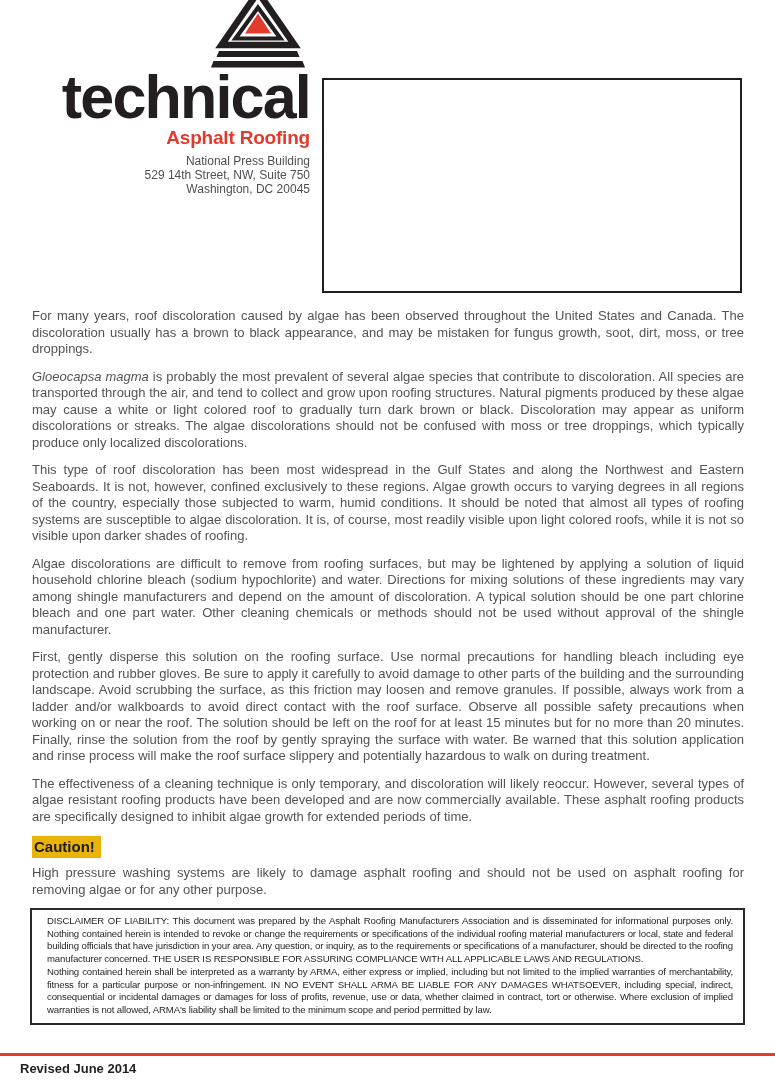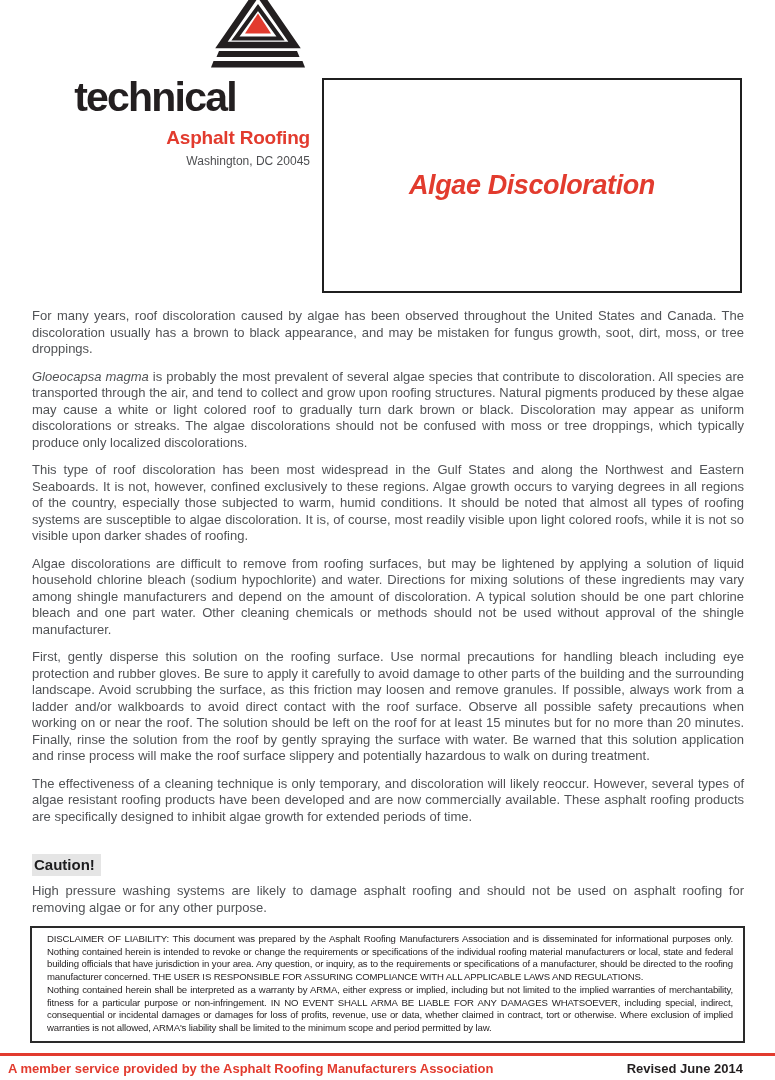--- a/index.html
+++ b/index.html
@@ -4,21 +4,21 @@
 <style>
   html,body{margin:0;padding:0;background:#ffffff;}
   .page{
     position:relative;width:775px;height:1080px;background:#ffffff;overflow:hidden;
     font-family:"Liberation Sans",sans-serif;-webkit-font-smoothing:antialiased;
   }
   
   .header{position:relative;height:302px;}
   .logo{position:absolute;left:206px;top:0;width:104px;height:72px;}
   .masthead{position:absolute;top:70px;left:0;width:310px;text-align:right;}
-  .mast-title{font-weight:700;color:#231f20;font-size:41px;letter-spacing:-1.8px;text-align:center;}
+  .mast-title{font-weight:700;color:#231f20;font-size:61px;letter-spacing:-1.8px;}
   .mast-title .t1{line-height:54px;}
   .mast-title .t2{line-height:57px;}
   .org{margin-top:5px;font-weight:700;color:#e23b2e;font-size:19px;line-height:17.5px;letter-spacing:-0.2px;}
   .addr{margin-top:7px;color:#4e4f52;font-size:12px;line-height:14px;}
   .title-box{
     position:absolute;left:322px;top:78px;width:420px;height:215px;box-sizing:border-box;
     border:2px solid #1f1f1f;display:flex;align-items:center;justify-content:center;
   }
   .bulletin-title{
     font-weight:700;font-style:italic;color:#e23b2e;font-size:27px;line-height:35px;
@@ -27,22 +27,22 @@
   .bulletin-title span{display:block;}
   
   .bodycol{margin:6px 31px 0 32px;}
   .bodycol p{
     font-size:13px;line-height:16.5px;color:#515356;text-align:justify;
     margin:0 0 11px 0;
   }
   .bodycol p em{font-style:italic;}
   .caution-wrap{margin:3px 0 7px 0;}
   .caution-label{
-    display:inline-block;background:#e5e5e5;color:#1d1d1f;font-weight:700;
-    font-size:15px;padding:2px 6px 3px 2px;margin-top:18px;
+    display:inline-block;background:#eab308;color:#1d1d1f;font-weight:700;
+    font-size:15px;padding:2px 6px 3px 2px;
   }
   .caution-text{margin-bottom:10px !important;}
   
   .disclaimer-box{
     margin:8px 30px 0 30px;border:2px solid #2a2a2a;padding:5px 10px 6px 15px;
   }
   .disclaimer-box p{
     margin:0;font-size:9.6px;line-height:12.7px;color:#231f20;text-align:justify;
     letter-spacing:-0.15px;
   }
@@ -71,27 +71,28 @@
     </svg>
 
     <div class="masthead">
       <div class="mast-title">
         <div class="t1">technical</div>
       </div>
       <div class="org">
         <div>Asphalt Roofing</div>
       </div>
       <div class="addr">
+        <div>National Press Building</div>
+        <div>529 14th Street, NW, Suite 750</div>
         <div>Washington, DC 20045</div>
       </div>
     </div>
 
     <div class="title-box">
       <div class="bulletin-title">
-        <span>Algae Discoloration</span>
       </div>
     </div>
 
   </div>
 
   <div class="bodycol">
     <p>For many years, roof discoloration caused by algae has been observed throughout the United States and Canada. The discoloration usually has a brown to black appearance, and may be mistaken for fungus growth, soot, dirt, moss, or tree droppings.</p>
     <p><em>Gloeocapsa magma</em><span> is probably the most prevalent of several algae species that contribute to discoloration. All species are transported through the air, and tend to collect and grow upon roofing structures. Natural pigments produced by these algae may cause a white or light colored roof to gradually turn dark brown or black. Discoloration may appear as uniform discolorations or streaks. The algae discolorations should not be confused with moss or tree droppings, which typically produce only localized discolorations.</span></p>
     <p>This type of roof discoloration has been most widespread in the Gulf States and along the Northwest and Eastern Seaboards. It is not, however, confined exclusively to these regions. Algae growth occurs to varying degrees in all regions of the country, especially those subjected to warm, humid conditions. It should be noted that almost all types of roofing systems are susceptible to algae discoloration. It is, of course, most readily visible upon light colored roofs, while it is not so visible upon darker shades of roofing.</p>
     <p>Algae discolorations are difficult to remove from roofing surfaces, but may be lightened by applying a solution of liquid household chlorine bleach (sodium hypochlorite) and water. Directions for mixing solutions of these ingredients may vary among shingle manufacturers and depend on the amount of discoloration. A typical solution should be one part chlorine bleach and one part water. Other cleaning chemicals or methods should not be used without approval of the shingle manufacturer.</p>
@@ -104,17 +105,16 @@
     <p class="caution-text">High pressure washing systems are likely to damage asphalt roofing and should not be used on asphalt roofing for removing algae or for any other purpose.</p>
   </div>
 
   <div class="disclaimer-box">
     <p>DISCLAIMER OF LIABILITY: This document was prepared by the Asphalt Roofing Manufacturers Association and is disseminated for informational purposes only. Nothing contained herein is intended to revoke or change the requirements or specifications of the individual roofing material manufacturers or local, state and federal building officials that have jurisdiction in your area. Any question, or inquiry, as to the requirements or specifications of a manufacturer, should be directed to the roofing manufacturer concerned. THE USER IS RESPONSIBLE FOR ASSURING COMPLIANCE WITH ALL APPLICABLE LAWS AND REGULATIONS.</p>
     <p>Nothing contained herein shall be interpreted as a warranty by ARMA, either express or implied, including but not limited to the implied warranties of merchantability, fitness for a particular purpose or non-infringement. IN NO EVENT SHALL ARMA BE LIABLE FOR ANY DAMAGES WHATSOEVER, including special, indirect, consequential or incidental damages or damages for loss of profits, revenue, use or data, whether claimed in contract, tort or otherwise. Where exclusion of implied warranties is not allowed, ARMA's liability shall be limited to the minimum scope and period permitted by law.</p>
   </div>
 
   <div class="footer-rule"></div>
   <div class="footer-row">
-    <span class="footer-left">A member service provided by the Asphalt Roofing Manufacturers Association</span>
     <span class="footer-right">Revised June 2014</span>
   </div>
 
 </div>
 
 </body></html>

